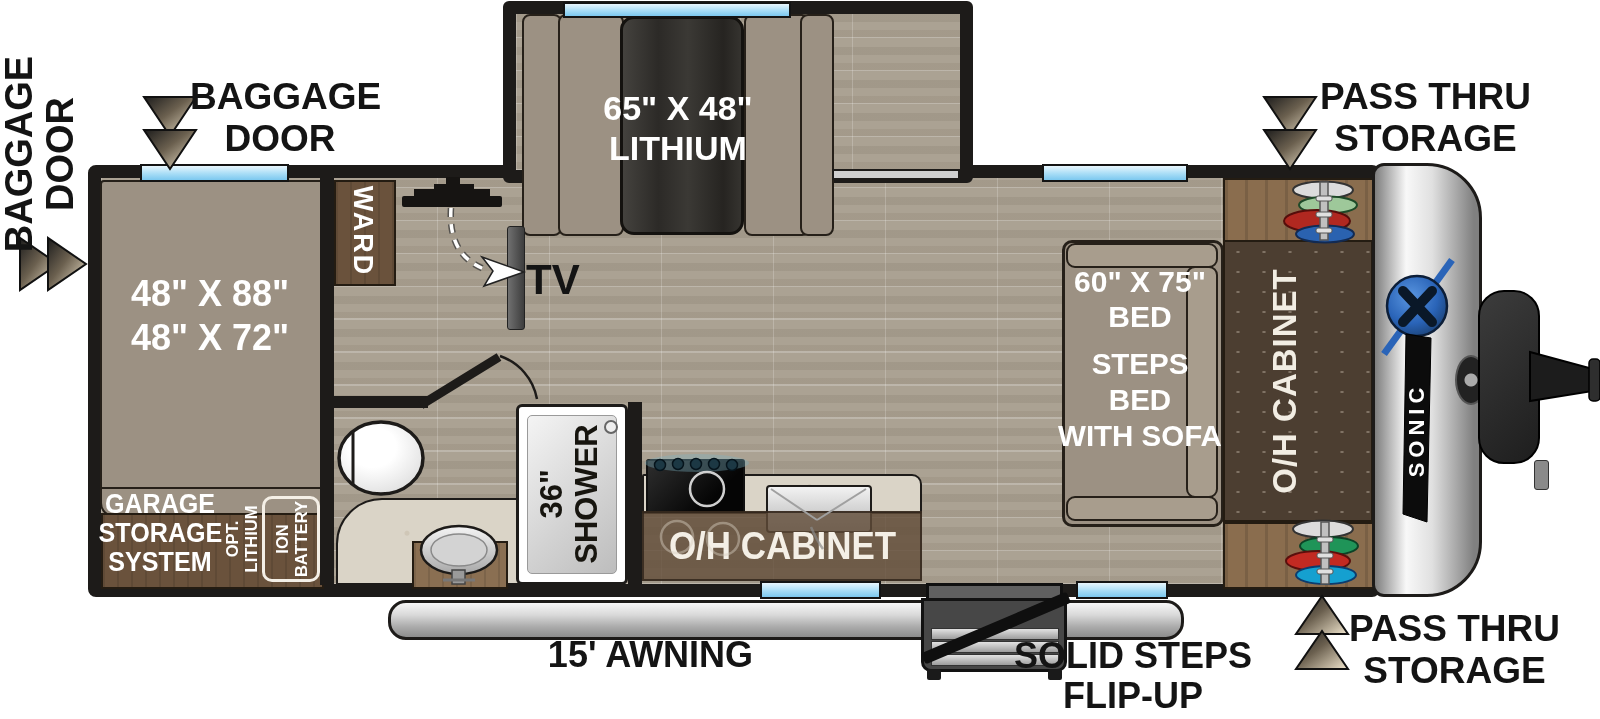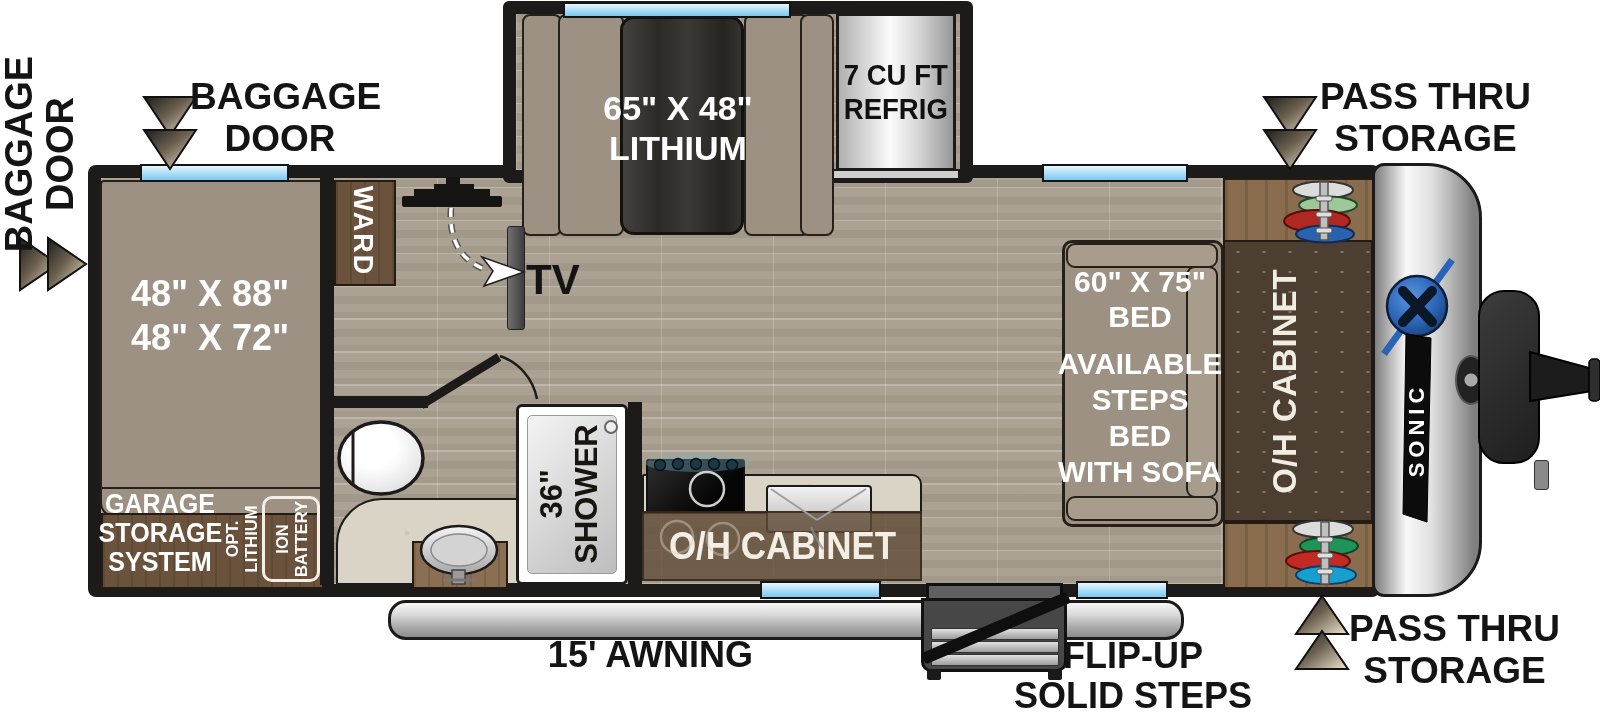--- a/index.html
+++ b/index.html
@@ -88,25 +88,20 @@
   <div class="cushion" style="left:558px;top:14px;width:62px;height:218px;"></div>
   <div class="abs" style="left:620px;top:16px;width:124px;height:219px;z-index:11;border:3px solid #14120f;border-radius:14px;box-sizing:border-box;
               background:linear-gradient(90deg,#44423e,#2c2a27 30%,#3b3935 55%,#262421 85%,#35332f);"></div>
   <div class="cushion" style="left:744px;top:14px;width:62px;height:218px;"></div>
   <div class="cushion" style="left:800px;top:14px;width:30px;height:218px;"></div>
   <div class="wtxt" style="left:592px;top:88px;width:172px;font-size:34px;line-height:40px;">
     <div>65" X 48"</div>
     <div>LITHIUM</div>
   </div>
 
-  <div class="abs" style="left:836px;top:13px;width:120px;height:158px;z-index:11;border:3px solid #1d1b19;box-sizing:border-box;
-              background:linear-gradient(90deg,#b0b0b0,#fbfbfb 45%,#d6d6d6 70%,#979797);display:flex;flex-direction:column;justify-content:center;align-items:center;">
-    <div style="font-weight:bold;color:#111;font-size:29px;line-height:34px;white-space:nowrap;transform:scaleX(.95);">7 CU FT</div>
-    <div style="font-weight:bold;color:#111;font-size:29px;line-height:34px;white-space:nowrap;transform:scaleX(.95);">REFRIG</div>
-  </div>
   <div class="abs" style="left:832px;top:169px;width:128px;height:11px;background:#cfcfcf;border:2px solid #1d1b19;z-index:11;box-sizing:border-box;"></div>
 
   <div class="abs" style="left:336px;top:498px;width:234px;height:87px;background:#dad4c7;border:2.5px solid #1d1b19;border-radius:46px 6px 0 0;z-index:10;box-sizing:border-box;
               background-image:radial-gradient(circle at 30% 40%, rgba(160,140,110,.18) 2px, transparent 3px),radial-gradient(circle at 70% 70%, rgba(160,140,110,.15) 2px, transparent 3px);"></div>
   <div class="browncab" style="left:412px;top:541px;width:92px;height:44px;z-index:11;background-color:#8a6f52;"></div>
 
   <div class="abs" style="left:516px;top:404px;width:112px;height:181px;background:#fff;border:3px solid #1d1b19;border-radius:6px;z-index:10;box-sizing:border-box;">
     <div class="abs" style="left:8px;top:8px;right:8px;bottom:8px;background:linear-gradient(135deg,#f4f4f4,#d2d2d2 60%,#bdbdbd);border:1.5px solid #9a9a9a;border-radius:5px;"></div>
     <div class="abs" style="left:85px;top:13px;width:10px;height:10px;border:2px solid #666;border-radius:50%;background:#eee;"></div>
   </div>
@@ -136,21 +131,20 @@
 
   <div class="cushion" style="left:1062px;top:240px;width:156px;height:281px;border-width:3px;border-radius:10px;"></div>
   <div class="cushion2" style="left:1066px;top:243px;width:148px;height:21px;"></div>
   <div class="cushion2" style="left:1066px;top:496px;width:148px;height:21px;"></div>
   <div class="cushion2" style="left:1186px;top:266px;width:28px;height:228px;"></div>
   <div class="wtxt" style="left:1062px;top:264px;width:156px;font-size:30px;line-height:35px;">
     <div>60" X 75"</div>
     <div>BED</div>
   </div>
   <div class="wtxt" style="left:1056px;top:346px;width:168px;font-size:29.5px;line-height:36px;">
-    <div>AVAILABLE</div>
     <div>STEPS</div>
     <div>BED</div>
     <div>WITH SOFA</div>
   </div>
 
   <div class="woodcab" style="left:1223px;top:178px;width:150px;height:62px;"></div>
   <div class="abs" style="left:1223px;top:240px;width:150px;height:282px;z-index:10;border:2px solid #241c12;box-sizing:border-box;background-color:#4c3e31;
               background-image:radial-gradient(rgba(235,225,210,.32) 1.5px, transparent 1.8px);background-size:26px 20px;"></div>
   <div class="woodcab" style="left:1223px;top:522px;width:150px;height:63px;"></div>
   <div class="rot" style="position:absolute;left:1152px;top:360px;width:265px;height:42px;font-weight:bold;color:#f2ede3;font-size:33px;letter-spacing:1px;transform:rotate(-90deg);z-index:30;text-align:center;">
@@ -300,17 +294,17 @@
     <div>STORAGE</div>
   </div>
   <div class="lbl" style="left:1342px;top:608px;width:225px;font-size:37px;line-height:42px;">
     <div>PASS THRU</div>
     <div>STORAGE</div>
   </div>
   <div class="lbl" style="left:538px;top:634px;width:225px;font-size:36px;">
     <div>15' AWNING</div>
   </div>
   <div class="lbl" style="left:1008px;top:636px;width:250px;font-size:36px;line-height:40px;">
+    <div>SOLID STEPS</div>
     <div>FLIP-UP</div>
-    <div>SOLID STEPS</div>
   </div>
 
 </div>
 
 </body></html>

